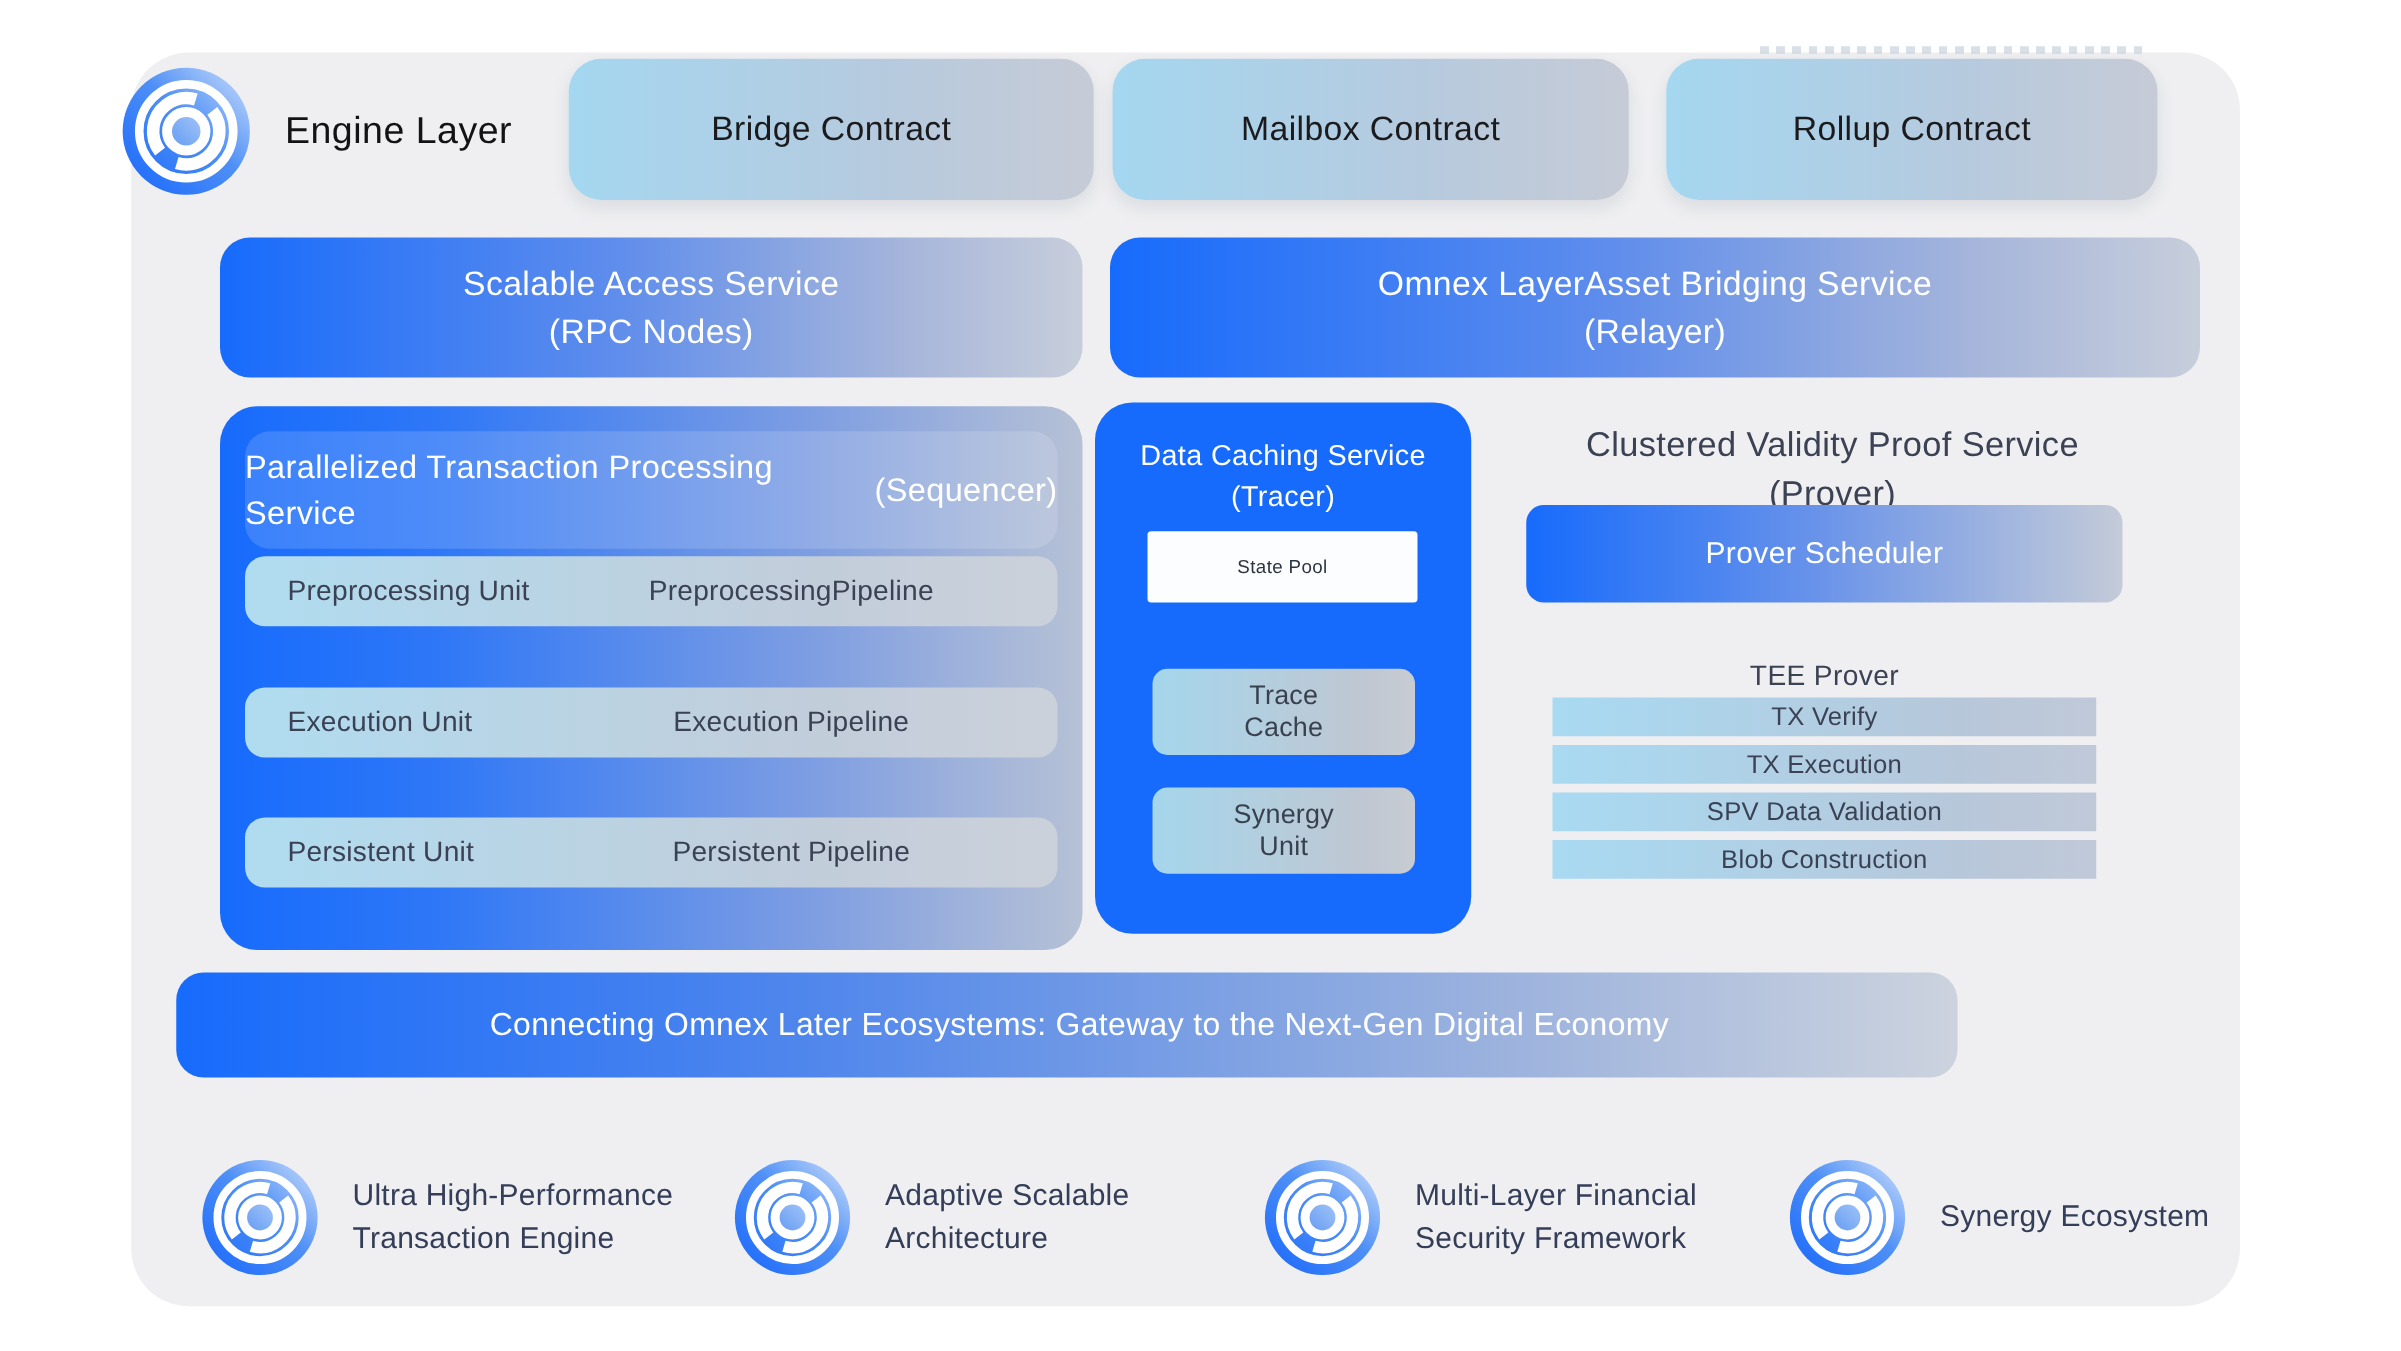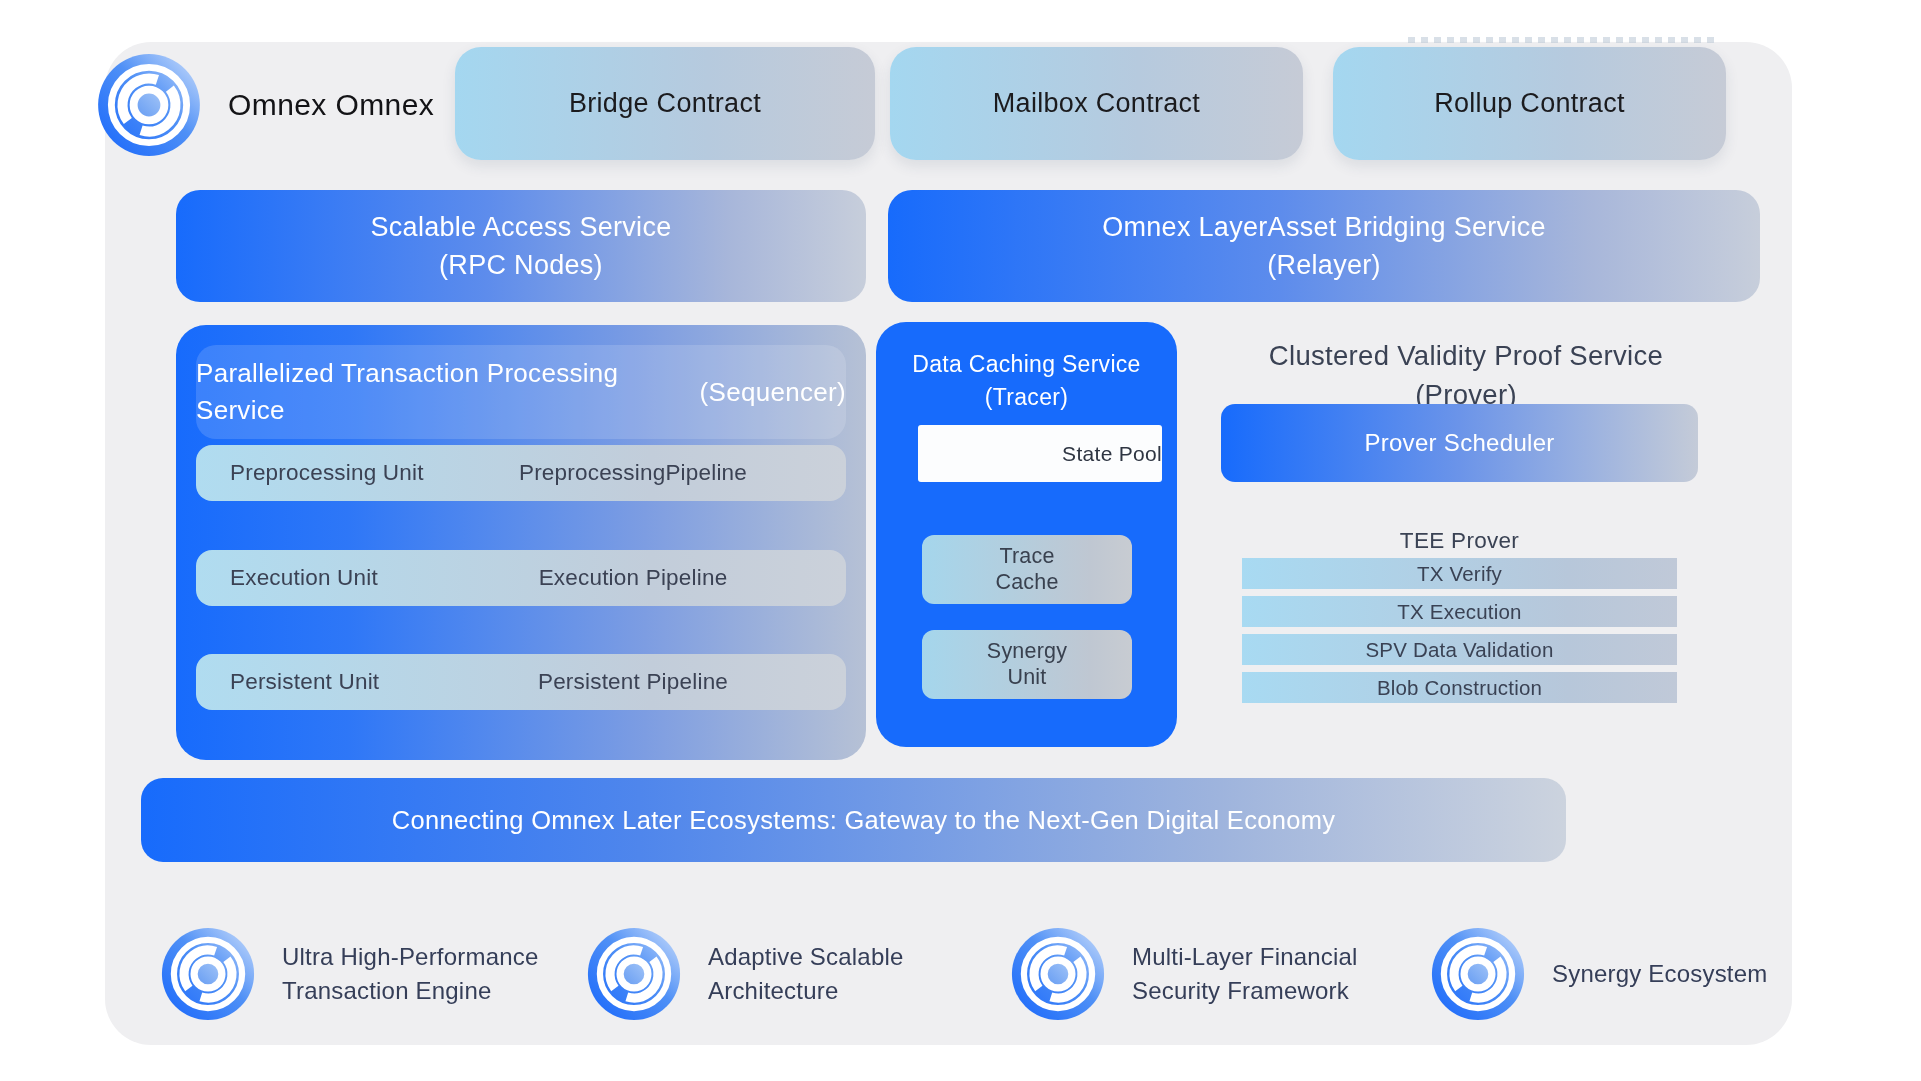--- a/index.html
+++ b/index.html
@@ -53,23 +53,23 @@
   .seq-row .u{padding-left:34px;flex:0 0 38%;}
   .seq-row .p{flex:0 0 48%;text-align:center;}
   .tracer{
     left:876px;top:322px;width:301px;height:425px;border-radius:30px;
     background:#176bfc;color:#fff;
   }
   .tracer-title{
     left:0;top:26px;width:100%;text-align:center;font-size:23px;line-height:1.45;letter-spacing:.3px;
   }
   .statepool{
-    left:42px;top:103px;width:244px;height:57px;border-radius:3px;background:#fcfdfe;
-    display:flex;align-items:center;justify-content:flex-end;
-    color:#2e3542;font-size:21px;letter-spacing:.3px;
+    left:42px;top:103px;width:216px;height:57px;border-radius:3px;background:#fcfdfe;
+    display:flex;align-items:center;justify-content:center;
+    color:#2e3542;font-size:15px;letter-spacing:.3px;
   }
   .tblock{
     left:46px;width:210px;height:69px;border-radius:12px;
     background:linear-gradient(90deg,#a5d6ec 0%,#bfc7d2 80%,#c8ccd2 100%);
     display:flex;flex-direction:column;align-items:center;justify-content:center;
     color:#39414f;font-size:21.5px;line-height:1.2;letter-spacing:.2px;
   }
   .prover-title{
     left:1236px;top:336px;width:460px;text-align:center;
     color:#3a4254;font-size:27.5px;line-height:1.42;letter-spacing:.3px;font-weight:500;
@@ -130,21 +130,21 @@
     </g>
   </defs>
 </svg>
 
 <div class="abs card"></div>
 <div class="abs tickmarks"></div>
 
 <svg class="abs logo" style="left:96px;top:52px" width="106" height="106" viewBox="0 0 100 100">
     <use href="#logoShape"></use>
   </svg>
-<div class="abs brand-title">Omnex Omnex</div>
+<div class="abs brand-title">Engine Layer</div>
 
 <div class="abs contract" style="left:455px;width:420px">
   <span>Bridge Contract</span>
 </div>
 <div class="abs contract" style="left:890px;width:413px">
   <span>Mailbox Contract</span>
 </div>
 <div class="abs contract" style="left:1333px;width:393px">
   <span>Rollup Contract</span>
 </div>

